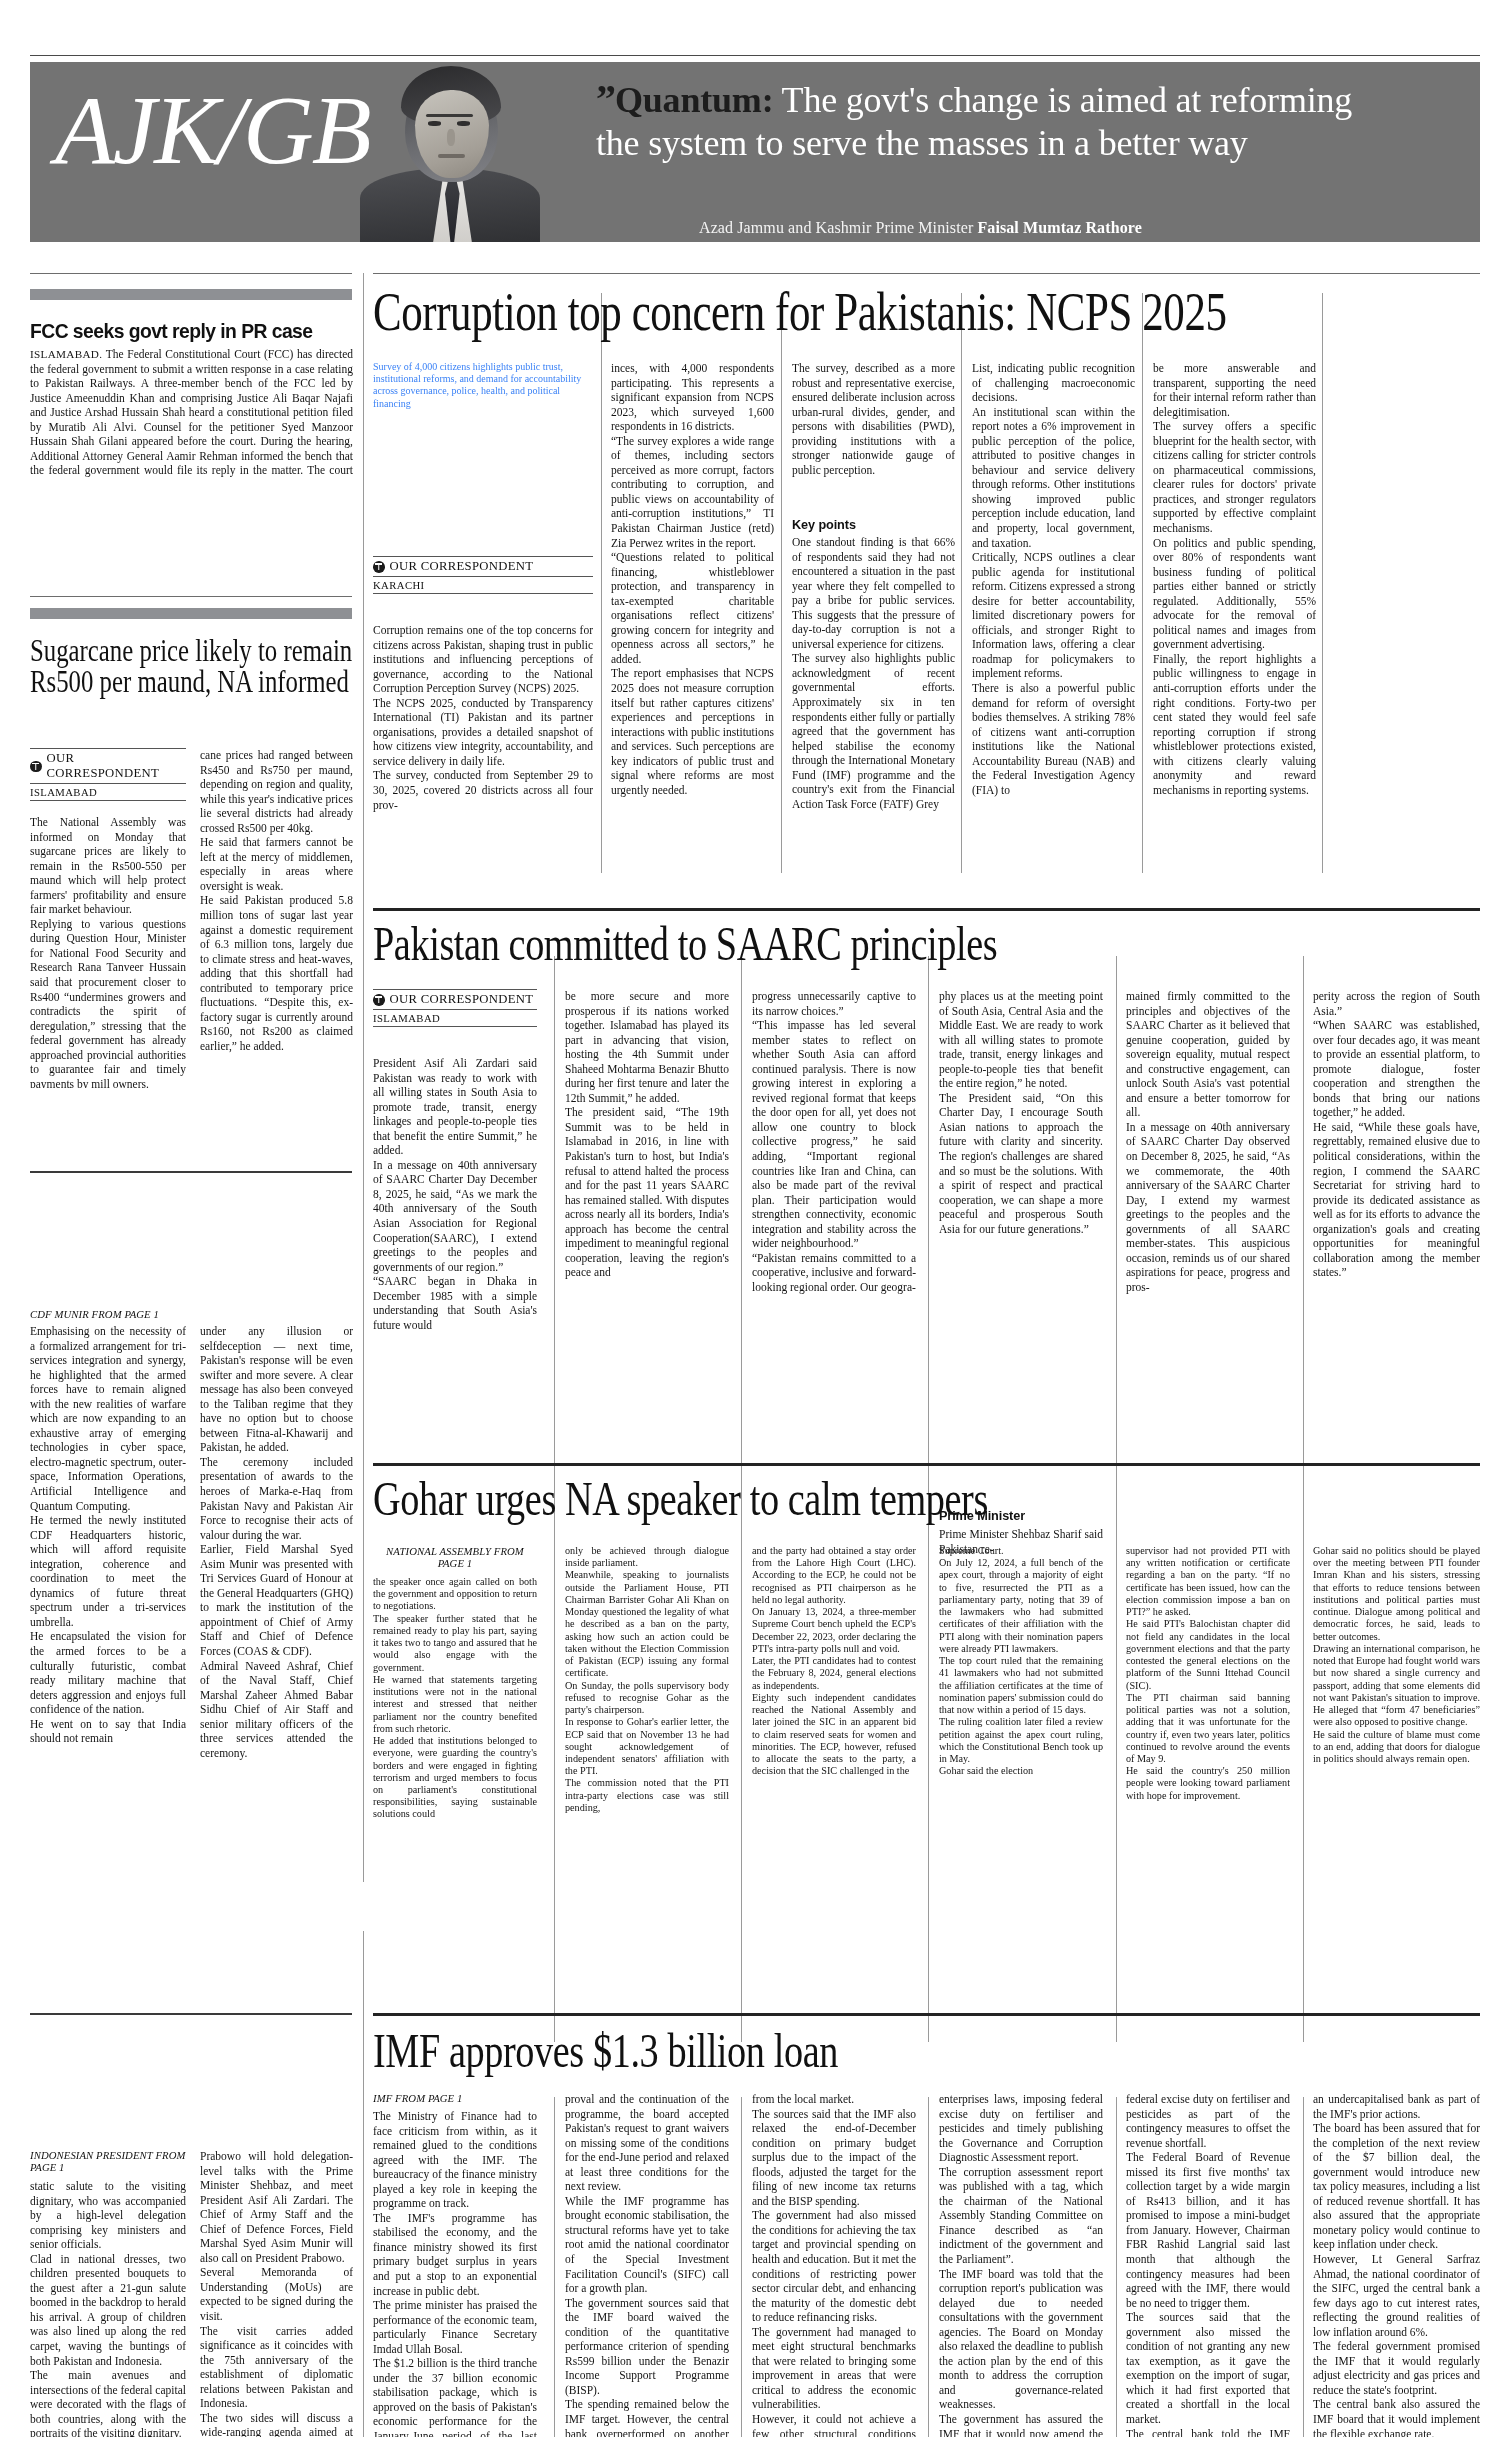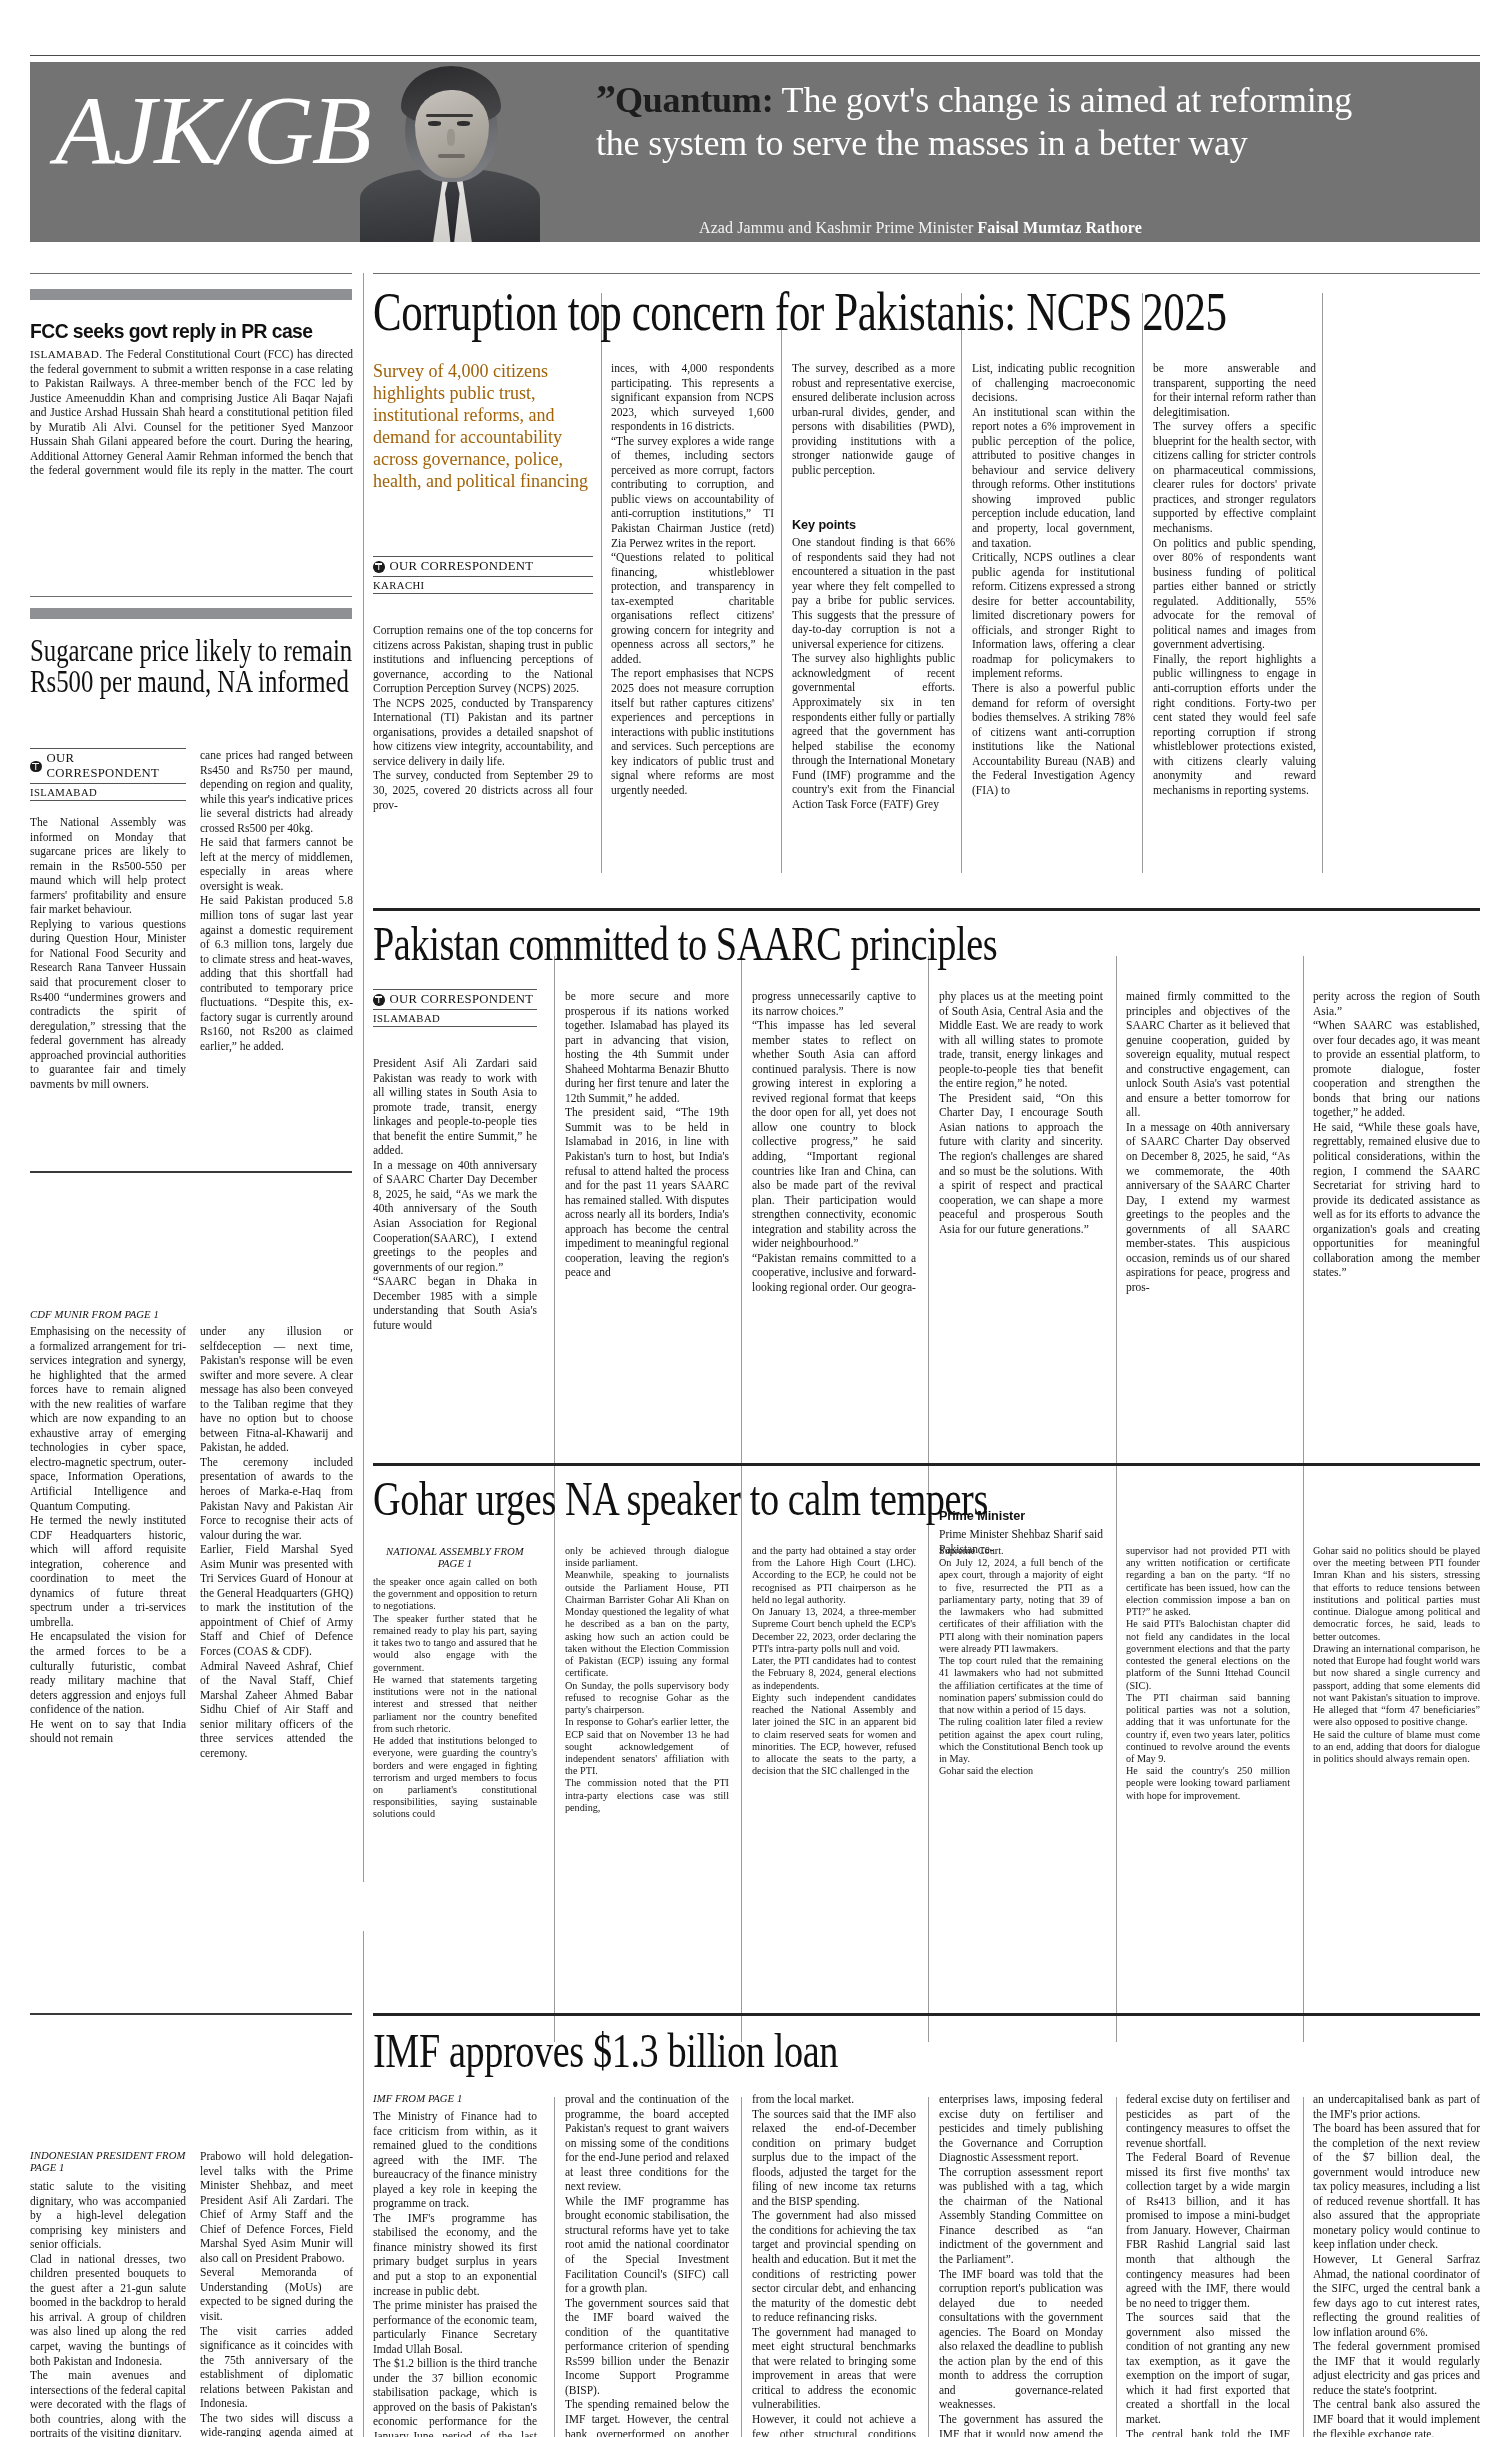--- a/index.html
+++ b/index.html
@@ -135,22 +135,22 @@
   }
   .body-col p { margin:0; text-indent:10.7px; }
   .body-col p.first { text-indent:0; }
   .body-col.tiny { font-size:10.2px; line-height:1.2; }
 
   .kicker {
     font-family:"Liberation Serif", serif; font-style:italic;
     font-size:10.7px; letter-spacing:0.1px;
   }
   .dek {
-    font-family:"Liberation Serif", serif; font-size:18px; line-height:1.22;
-    color:#a16207;
+    font-family:"Liberation Serif", serif; font-size:10px; line-height:1.22;
+    color:#3b82f6;
   }
   .subhead-bold {
     font-family:"Liberation Sans", sans-serif; font-weight:bold;
     font-size:12.7px; letter-spacing:-0.1px;
   }
   .byline-box { position:absolute; }
   .byline-box .ln { height:1px; background:#555; width:100%; }
   .byline-box .who {
     font-family:"Liberation Serif", serif; font-size:12.7px;
     letter-spacing:0.3px; padding:2.4px 0 2px 0;

